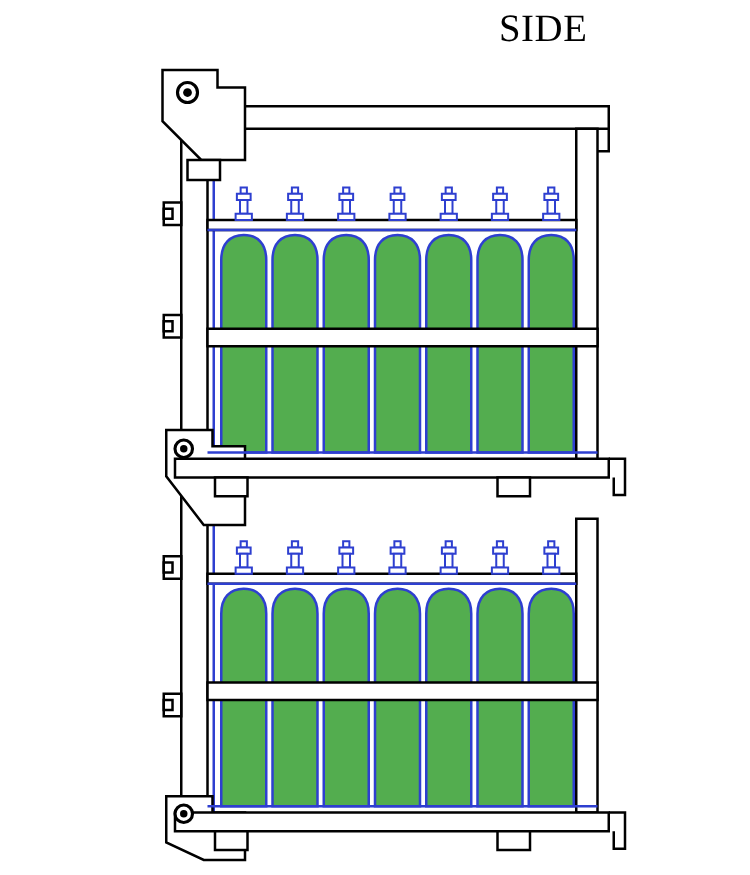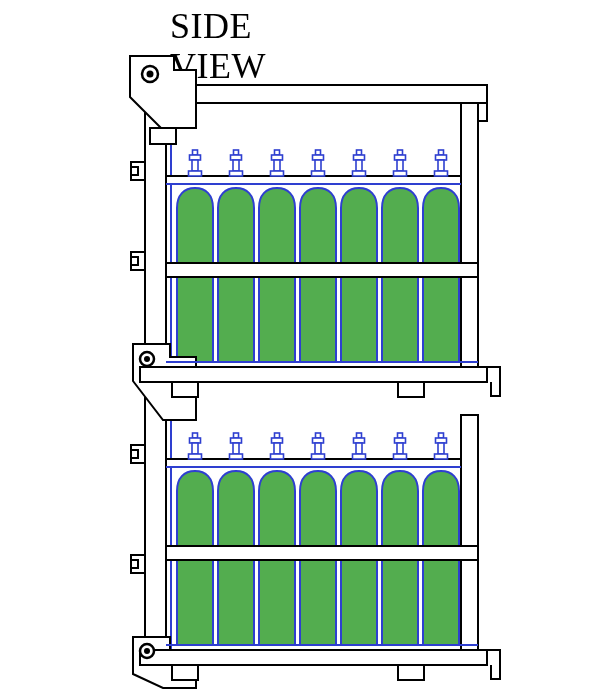--- a/index.html
+++ b/index.html
@@ -4,40 +4,39 @@
 <style>
   html,body{margin:0;padding:0;}
   body{
     width:600px;height:700px;
     background:var(--bg,#ffffff);
     font-family:"Liberation Serif", serif;
   }
   .canvas{position:relative;width:600px;height:700px;overflow:hidden;background:var(--bg,#fff);}
   .title{
     position:absolute;top:6px;left:170px;width:300px;
-    text-align:left;font-size:36px;line-height:1.12;
+    text-align:right;font-size:31px;line-height:1.12;
     color:#000;letter-spacing:0.5px;
   }
   svg{position:absolute;top:0;left:0;}
   .blk{fill:#ffffff;stroke:var(--black,#000);stroke-width:2;}
   .blkline{fill:none;stroke:var(--black,#000);stroke-width:2;}
   .blueline{fill:none;stroke:var(--blue,#2e3fd0);stroke-width:2;}
   .cyl{fill:var(--green,#53ad4f);stroke:var(--blue,#2e3fd0);stroke-width:2;}
   .valve{fill:#ffffff;stroke:var(--blue,#2e3fd0);stroke-width:1.6;}
   .holeO{fill:#ffffff;stroke:var(--black,#000);stroke-width:2.5;}
   .holeI{fill:var(--black,#000);}
 </style>
 </head>
 <body>
 
 <div class="canvas">
 
   <div class="title">
     <div>SIDE</div>
-    <div>VIEW</div>
   </div>
 
   <svg width="600" height="700" viewBox="0 0 600 700">
 
     <rect x="145" y="57" width="21" height="608" class="blk"></rect>
     <line x1="171" y1="103" x2="171" y2="664" class="blueline"></line>
 
     <rect x="166" y="85" width="321" height="18" class="blk"></rect>
     <polyline points="487,103 487,121 477,121" class="blkline"></polyline>
 

